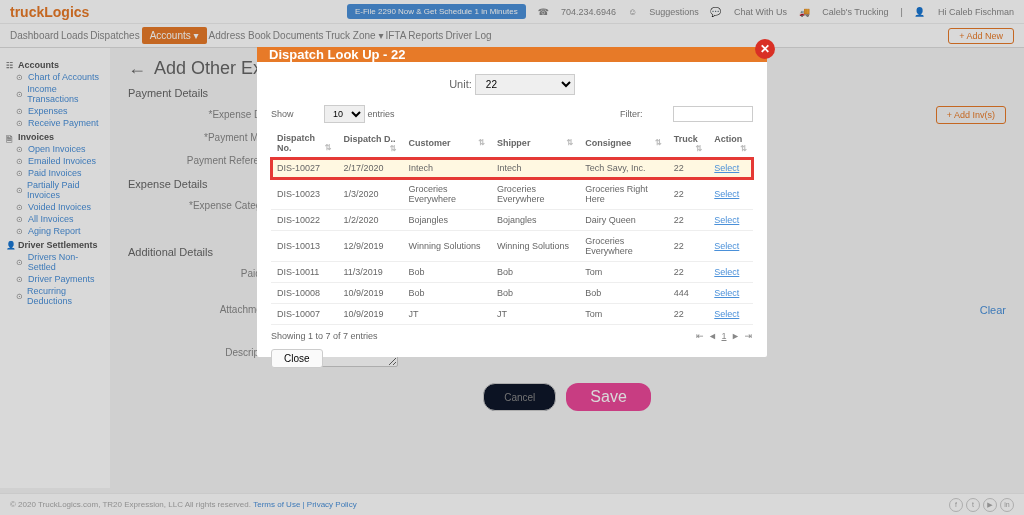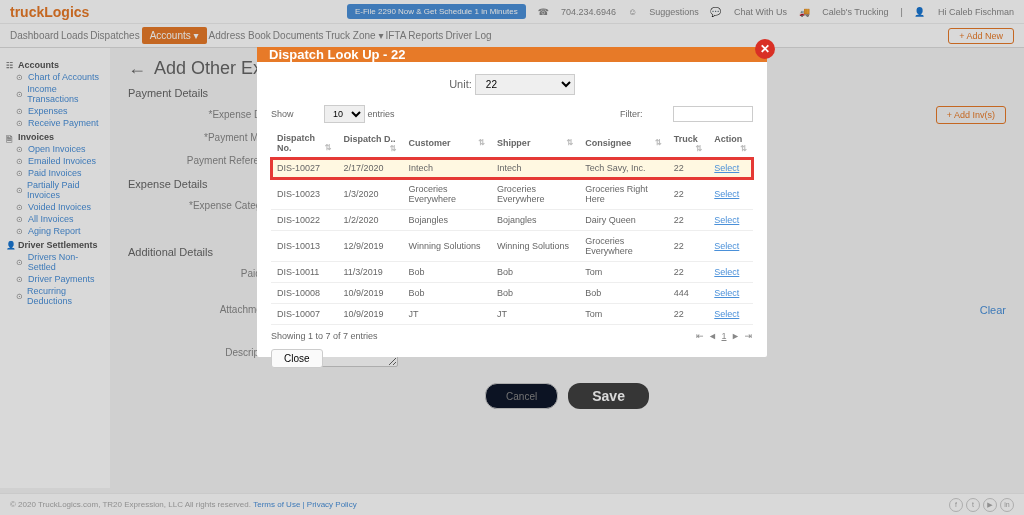--- a/index.html
+++ b/index.html
@@ -17,21 +17,21 @@
 .side-head { color: #555; font-weight: bold; margin: 4px 0 2px; display: flex; align-items: center; gap: 3px; }
 .side-item { color: #4a90d9; margin: 2px 0 2px 10px; display: flex; align-items: center; gap: 3px; cursor: pointer; }
 .main { flex: 1; padding: 10px 18px; position: relative; }
 .page-title { font-size: 18px; color: #666; margin-bottom: 8px; display: flex; align-items: center; gap: 8px; }
 .section-head { font-size: 11px; color: #666; margin: 8px 0 6px; }
 .form-row { display: flex; align-items: center; margin: 4px 0; }
 .form-label { width: 160px; text-align: right; font-size: 10px; color: #888; padding-right: 10px; }
 .form-input { border: 1px solid #ccc; padding: 3px 6px; font-size: 10px; min-width: 110px; border-radius: 2px; background: #fff; }
 .btn-group { display: flex; gap: 10px; justify-content: center; margin-top: 16px; }
 .btn-cancel { border: 1px solid #ccc; padding: 5px 20px; border-radius: 12px; background: #0f172a; color: #888; font-size: 10px; }
-.btn-save { background: #404040; color: #fff; padding: 5px 24px; border-radius: 12px; border: none; font-size: 14px; font-weight: bold; }
+.btn-save { background: #ec4899; color: #fff; padding: 5px 24px; border-radius: 12px; border: none; font-size: 16px; }
 .footer { position: absolute; bottom: 0; left: 0; right: 0; height: 22px; background: #fff; border-top: 1px solid #eee; display: flex; align-items: center; padding: 0 10px; font-size: 8px; color: #aaa; }
 .social { margin-left: auto; display: flex; gap: 3px; }
 .social span { border: 1px solid #ccc; border-radius: 50%; width: 14px; height: 14px; display: flex; align-items: center; justify-content: center; font-size: 7px; }
 
 
 .modal-backdrop { position: absolute; inset: 0; background: rgba(0,0,0,0.15); display: flex; justify-content: center; padding-top: 47px; }
 .modal { width: 510px; background: #fff; border-radius: 2px; position: relative; height: 310px; }
 .modal-head { background: #e77a28; color: #fff; padding: 0 12px; font-size: 13px; font-weight: bold; }
 .modal-close { position: absolute; top: -8px; right: -8px; width: 20px; height: 20px; background: #d93025; color: #fff; border-radius: 50%; display: flex; align-items: center; justify-content: center; font-size: 12px; cursor: pointer; font-weight: bold; }
 .modal-body { padding: 12px 14px; }

